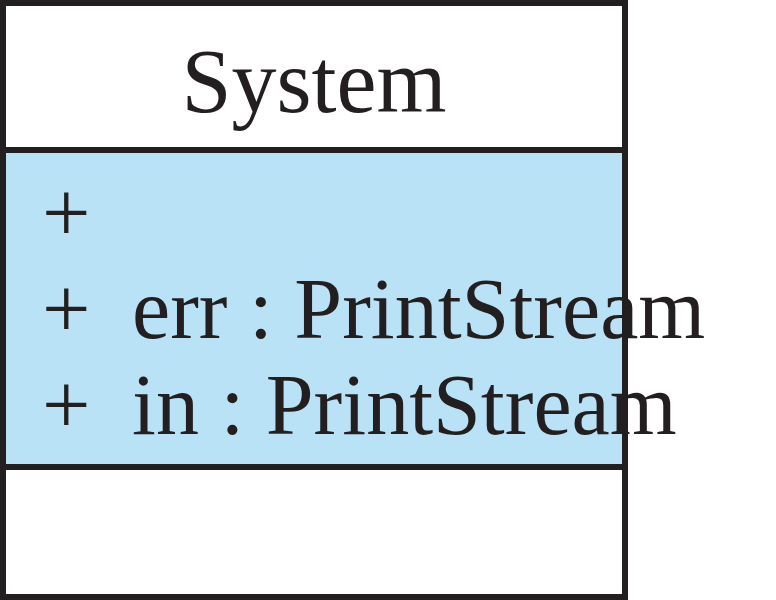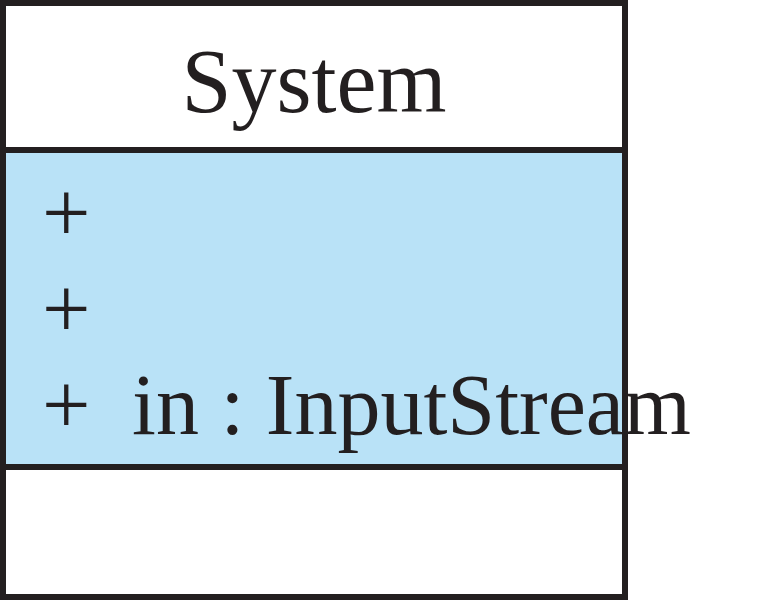--- a/index.html
+++ b/index.html
@@ -84,24 +84,24 @@
     <div class="class-name">System</div>
   </div>
 
   <div class="divider"></div>
 
   <div class="compartment attributes-compartment">
     <div class="attribute-row">
       <span class="visibility-marker">+</span>
     </div>
     <div class="attribute-row">
-      <span class="visibility-marker">+</span>
+      <span class="visibility-marker">+</span><span>err : PrintStream</span>
     </div>
     <div class="attribute-row">
-      <span class="visibility-marker">+</span><span>in : InputStream</span>
+      <span class="visibility-marker">+</span><span>in : PrintStream</span>
     </div>
   </div>
 
   <div class="divider"></div>
 
   <div class="compartment operations-compartment"></div>
 
 </div>
 
 </body></html>

